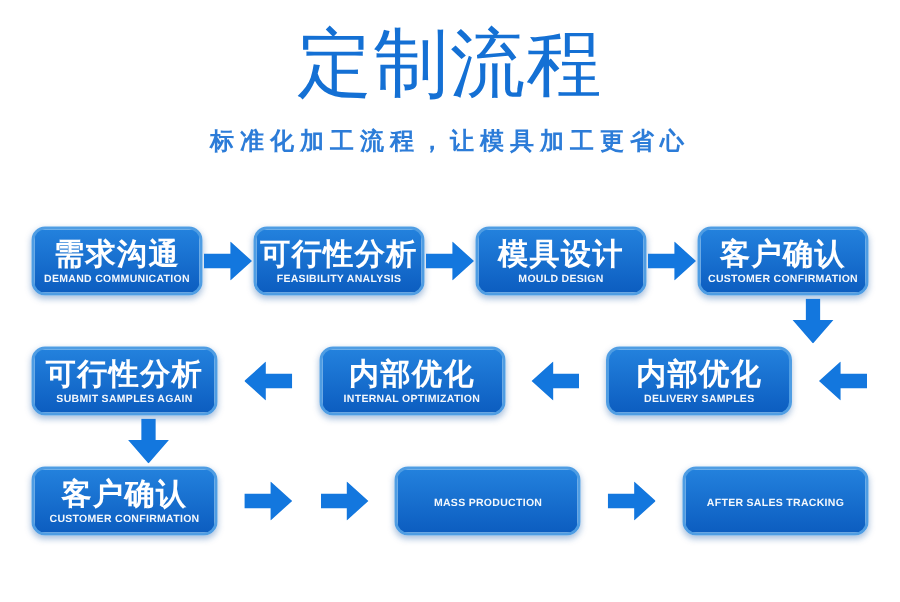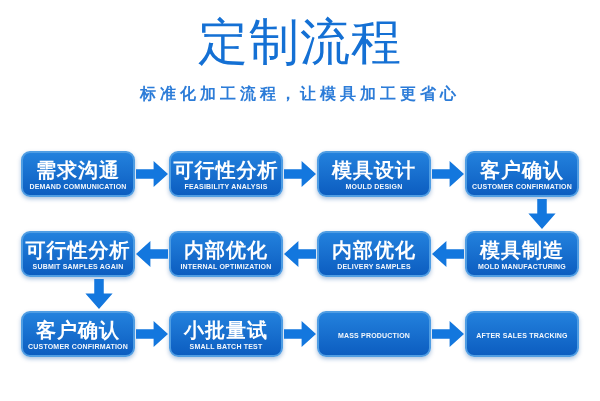--- a/index.html
+++ b/index.html
@@ -156,42 +156,34 @@
       <div class="arrow-cell">
           <div class="arrow left"></div>
         </div>
       <div class="step">
         <div class="zh">内部优化</div>
         <div class="en">DELIVERY SAMPLES</div>
       </div>
       <div class="arrow-cell">
           <div class="arrow left"></div>
         </div>
-      <div class="step">
-        <div class="zh">模具制造</div>
-        <div class="en">MOLD MANUFACTURING</div>
-      </div>
     </div>
 
     <div class="connector pos-left">
       <div class="arrow down"></div>
     </div>
 
     <div class="flow-row">
       <div class="step">
         <div class="zh">客户确认</div>
         <div class="en">CUSTOMER CONFIRMATION</div>
       </div>
       <div class="arrow-cell">
           <div class="arrow right"></div>
         </div>
-      <div class="step">
-        <div class="zh">小批量试</div>
-        <div class="en">SMALL BATCH TEST</div>
-      </div>
       <div class="arrow-cell">
           <div class="arrow right"></div>
         </div>
       <div class="step">
         <div class="en">MASS PRODUCTION</div>
       </div>
       <div class="arrow-cell">
           <div class="arrow right"></div>
         </div>
       <div class="step">

